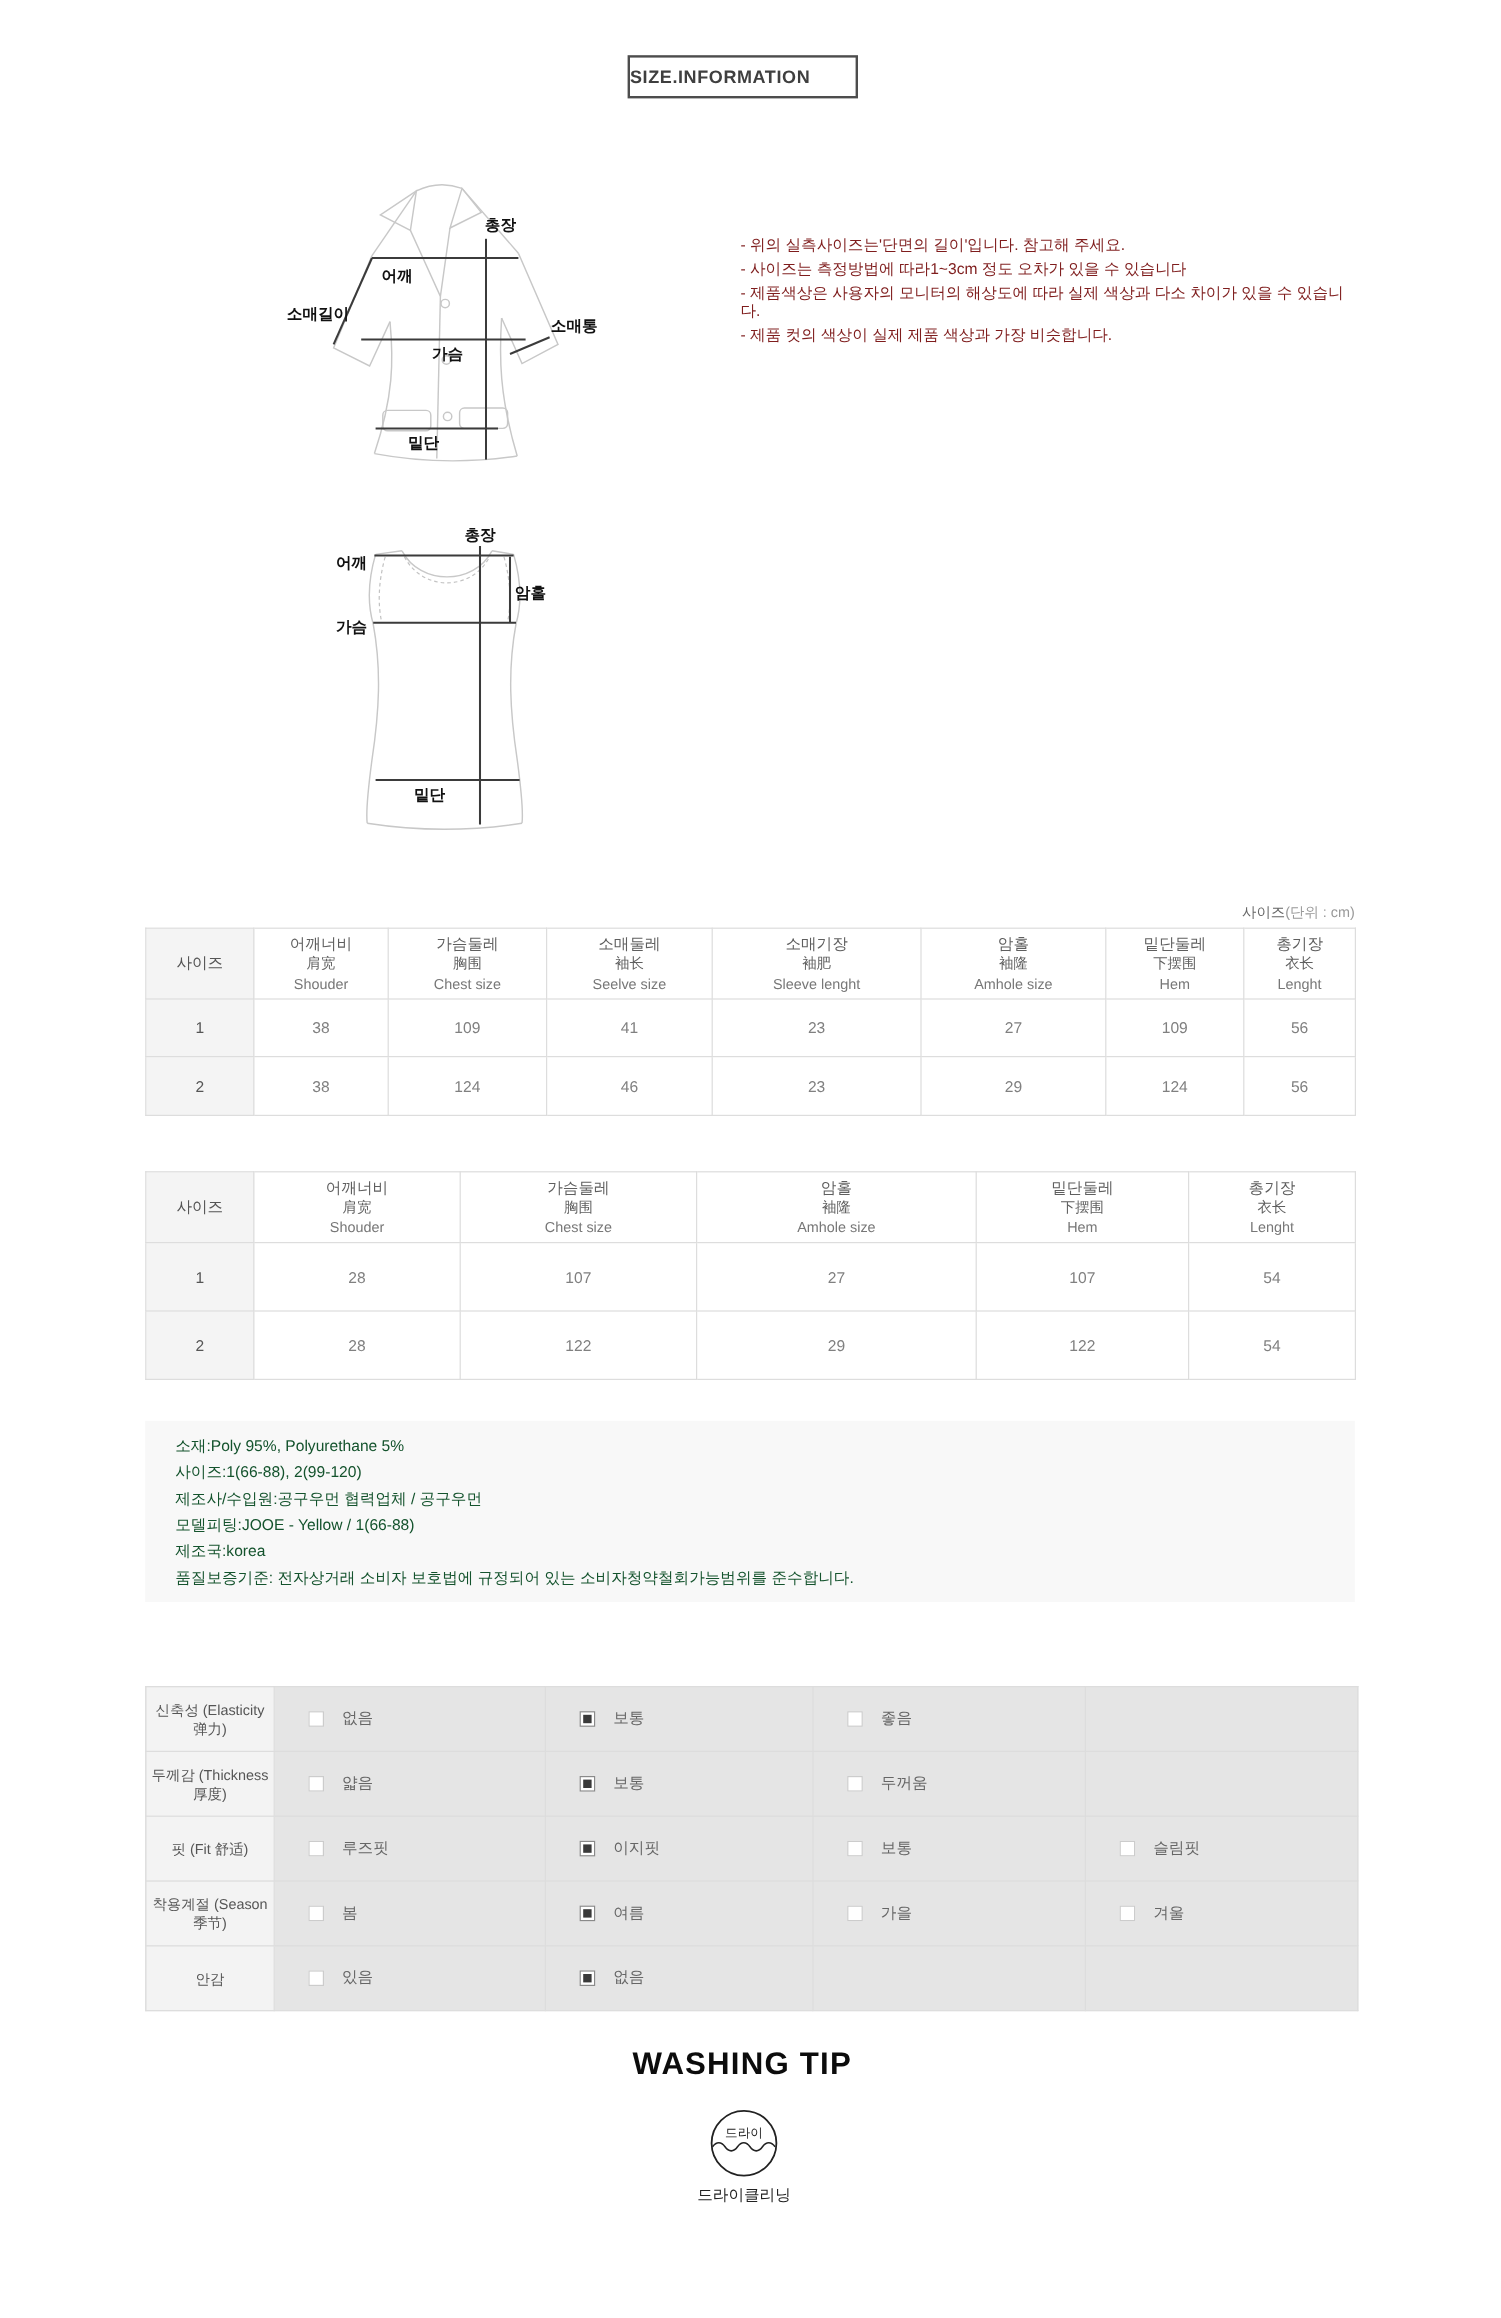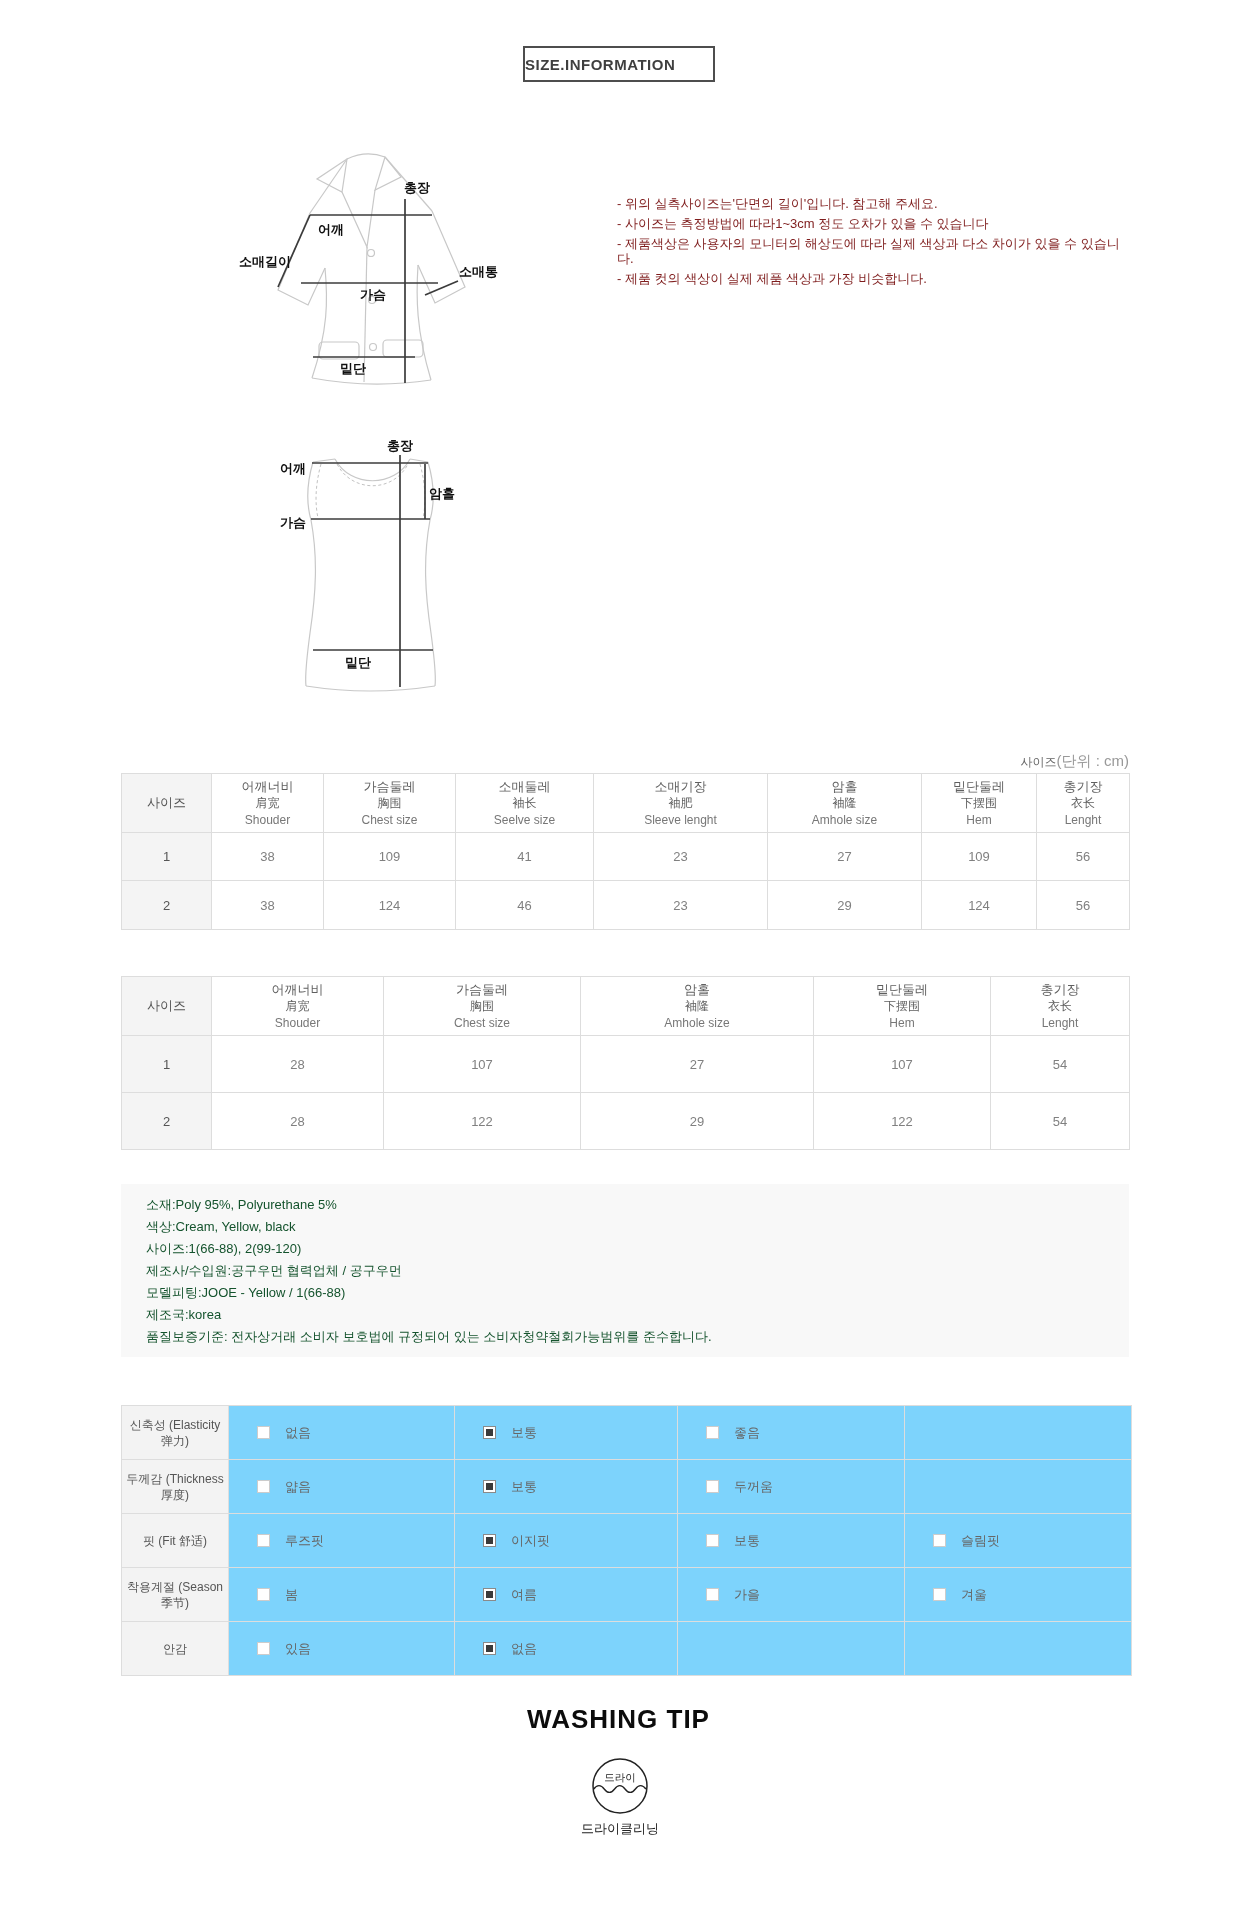--- a/index.html
+++ b/index.html
@@ -20,21 +20,21 @@
   .sleeveless-svg{position:absolute;left:265px;top:428px;}
   .garment{stroke:#c8c8c8;stroke-width:1.2;fill:none;}
   .garment-dash{stroke:#c2c2c2;stroke-width:1;fill:none;stroke-dasharray:3,2.5;}
   .measure{stroke:#3b3b3b;stroke-width:1.7;fill:none;}
   .dlabel{font-family:"Liberation Sans","DejaVu Sans",sans-serif;font-size:13px;font-weight:700;fill:#111;}
   
   .notes{position:absolute;left:617px;top:196px;width:510px;font-size:13px;color:#7f1d1d;}
   .note-line{line-height:15px;margin-bottom:5px;}
   
   .unit-label{position:absolute;left:121px;top:752px;width:1008px;text-align:right;font-size:12px;color:#666;}
-  .unit-note{font-size:15px;color:#999;}
+  .unit-note{font-size:12px;color:#999;}
   
   table{border-collapse:collapse;table-layout:fixed;}
   .size-table{position:absolute;left:121px;width:1008px;background:#fff;}
   #t1{top:773px;}
   #t2{top:976px;}
   .size-table th,.size-table td{border:1px solid #ddd;text-align:center;vertical-align:middle;padding:0;}
   .size-table thead th{height:58px;font-weight:normal;}
   #t1 tbody tr:nth-child(1) td{height:47px;}
   #t1 tbody tr:nth-child(2) td{height:48px;}
   #t2 tbody tr td{height:56px;}
@@ -43,21 +43,21 @@
   .h-ko{display:block;font-size:13px;color:#5f5f5f;line-height:17px;}
   .h-cn{display:block;font-size:12px;color:#5f5f5f;line-height:17px;}
   .h-en{display:block;font-size:12px;color:#777;line-height:17px;}
   
   .product-info{
     position:absolute;left:121px;top:1184px;width:1008px;box-sizing:border-box;
     background:#f8f8f8;padding:10px 25px 9px 25px;font-size:13px;color:#14532d;
   }
   .pi-line{line-height:22px;}
   
-  .features-table{position:absolute;left:121px;top:1405px;width:1010px;background:#7dd3fc;}
+  .features-table{position:absolute;left:121px;top:1405px;width:1010px;background:#e5e5e5;}
   .features-table td{border:1px solid #ddd;height:51px;vertical-align:middle;}
   .f-label{background:#f3f3f3;width:107px;text-align:center;font-size:12px;color:#555;line-height:16px;padding:0 3px;}
   .f-opt{padding-left:28px;}
   .cb{
     display:inline-block;width:11px;height:11px;border:1px solid #ccc;background:#fff;
     vertical-align:middle;box-sizing:content-box;text-align:center;line-height:11px;
   }
   .cb.checked{border-color:#8a8a8a;position:relative;}
   .cb.checked::after{content:"";position:absolute;left:2px;top:2px;width:7px;height:7px;background:#3a3a3a;}
   .f-txt{margin-left:15px;font-size:13px;color:#666;vertical-align:middle;}
@@ -273,21 +273,20 @@
       <td>122</td>
       <td>29</td>
       <td>122</td>
       <td>54</td>
     </tr>
   </tbody>
 </table>
 
 <div class="product-info">
   <div class="pi-line">소재:Poly 95%, Polyurethane 5%</div>
-  <div class="pi-line">색상:Cream, Yellow, black</div>
   <div class="pi-line">사이즈:1(66-88), 2(99-120)</div>
   <div class="pi-line">제조사/수입원:공구우먼 협력업체 / 공구우먼</div>
   <div class="pi-line">모델피팅:JOOE - Yellow / 1(66-88)</div>
   <div class="pi-line">제조국:korea</div>
   <div class="pi-line">품질보증기준: 전자상거래 소비자 보호법에 규정되어 있는 소비자청약철회가능범위를 준수합니다.</div>
 </div>
 
 <table class="features-table">
   <colgroup>
     <col style="width:107px">

